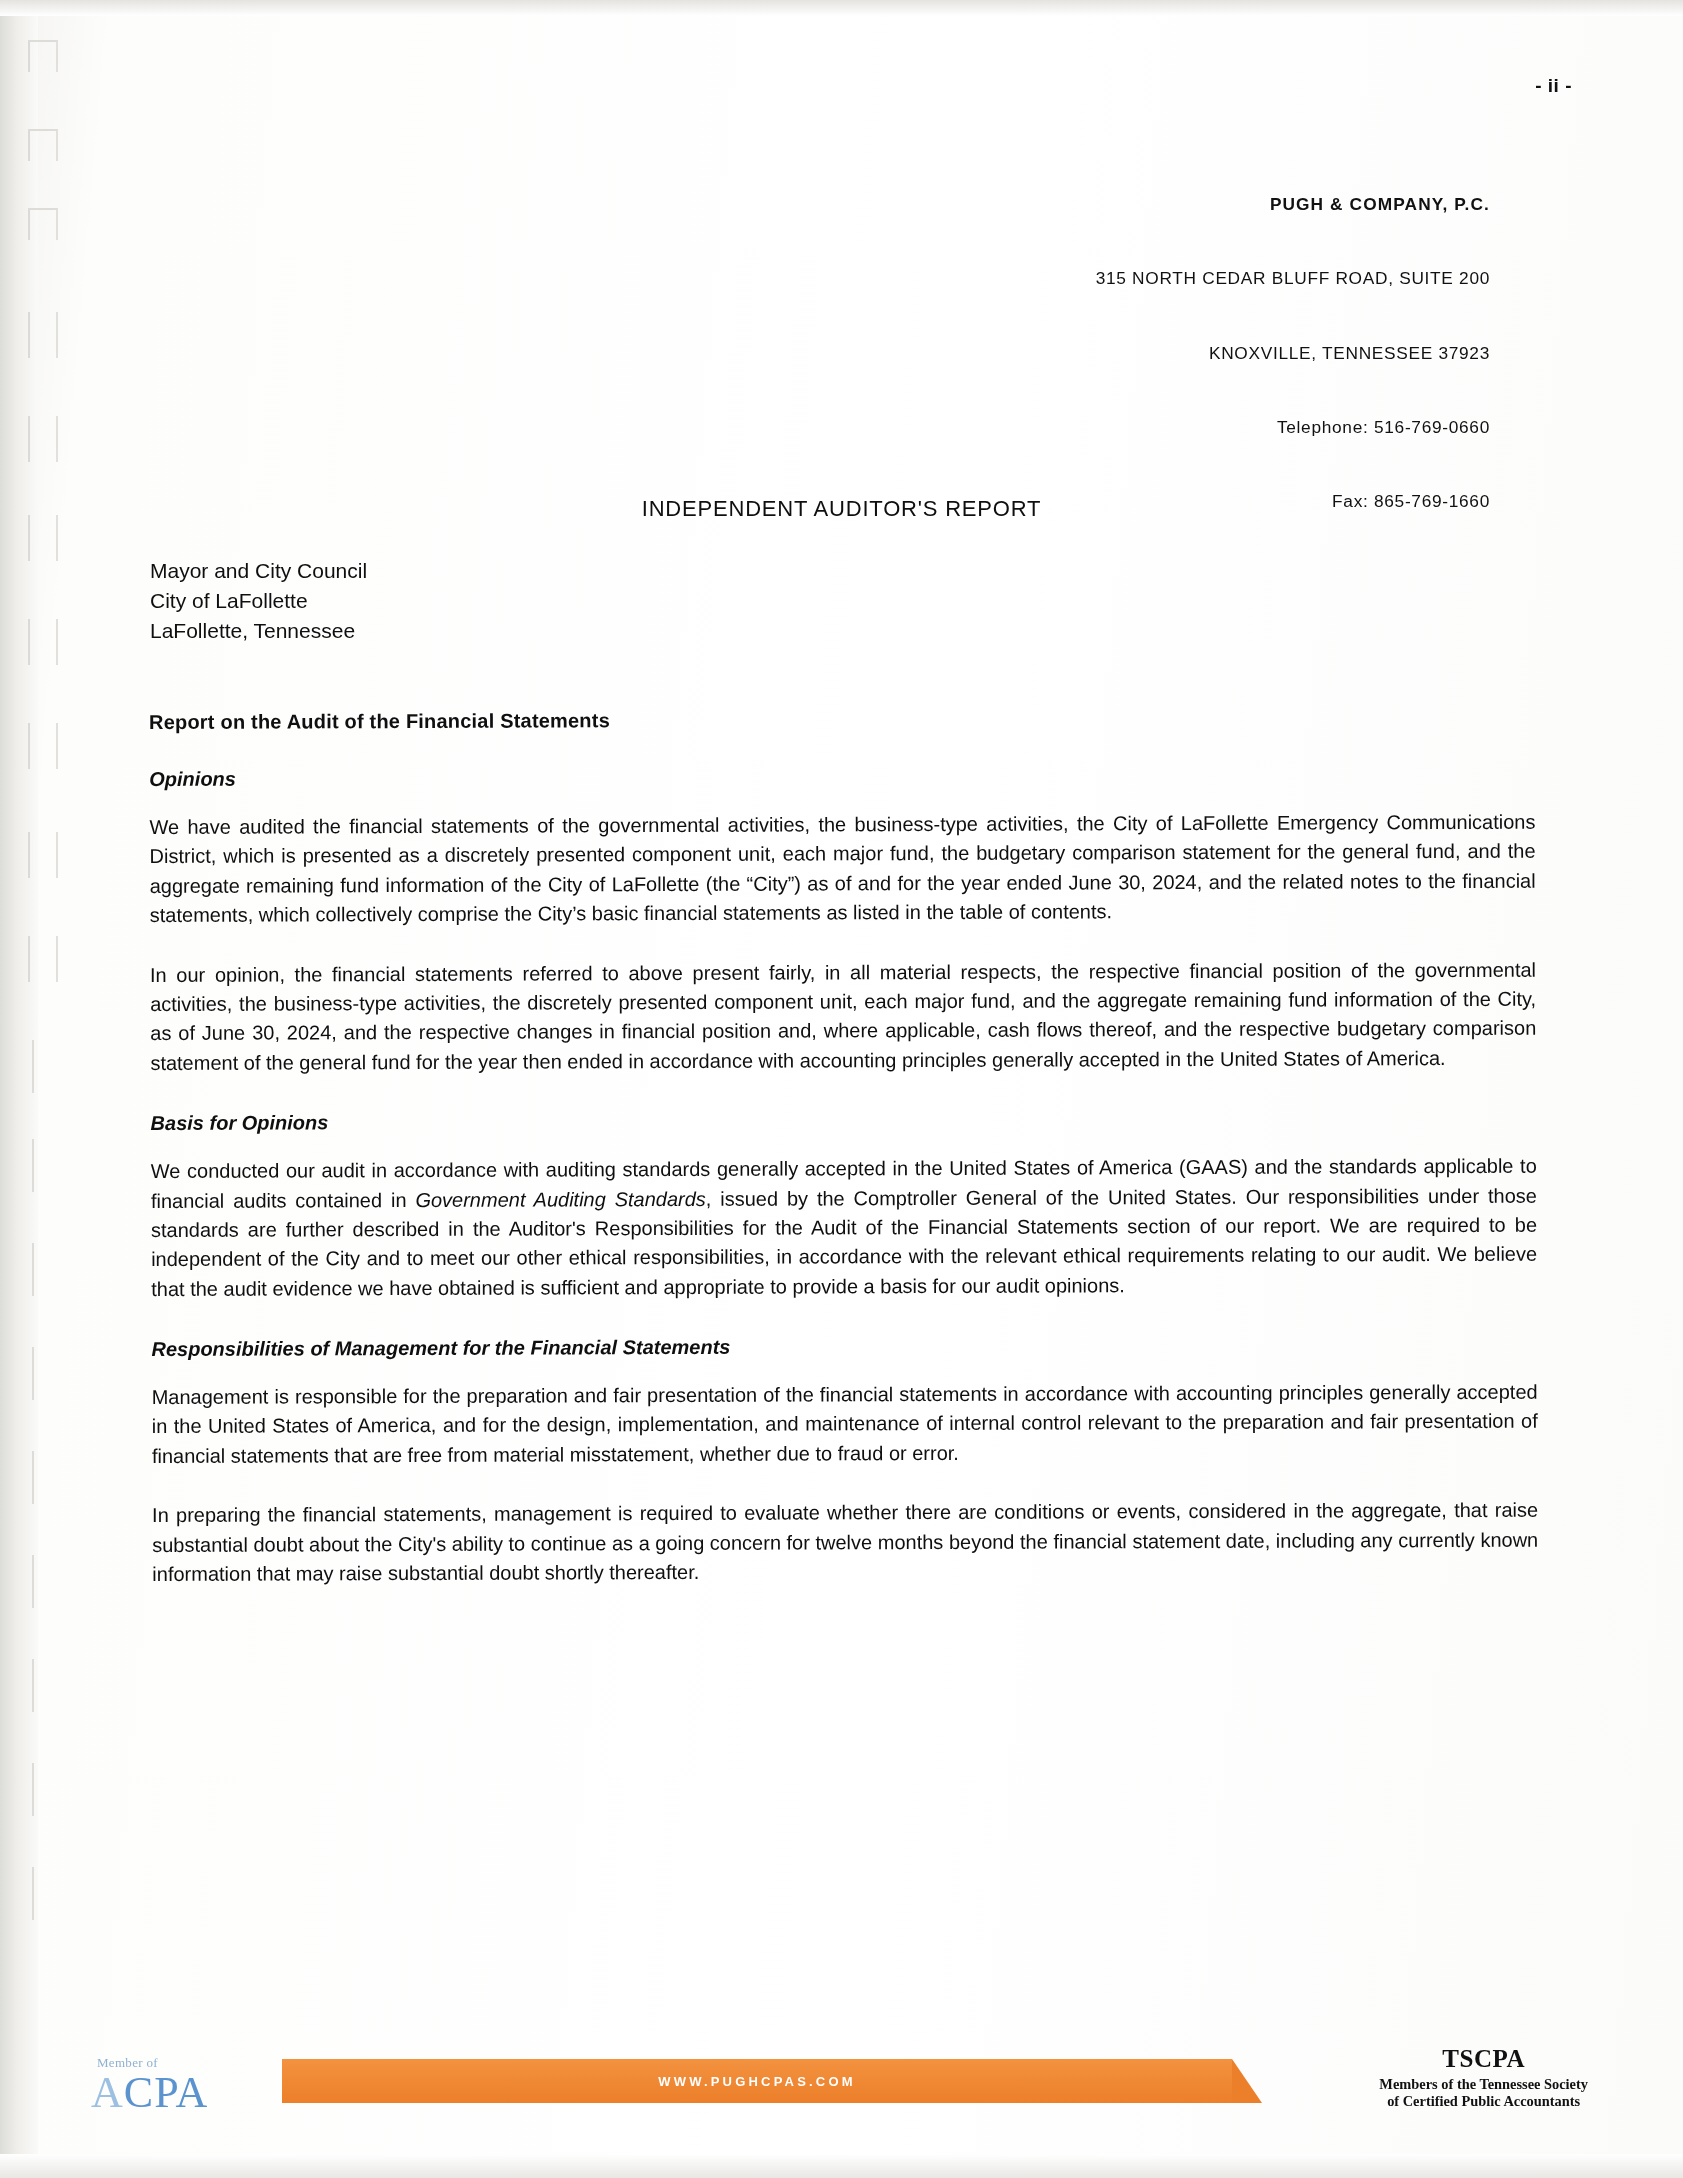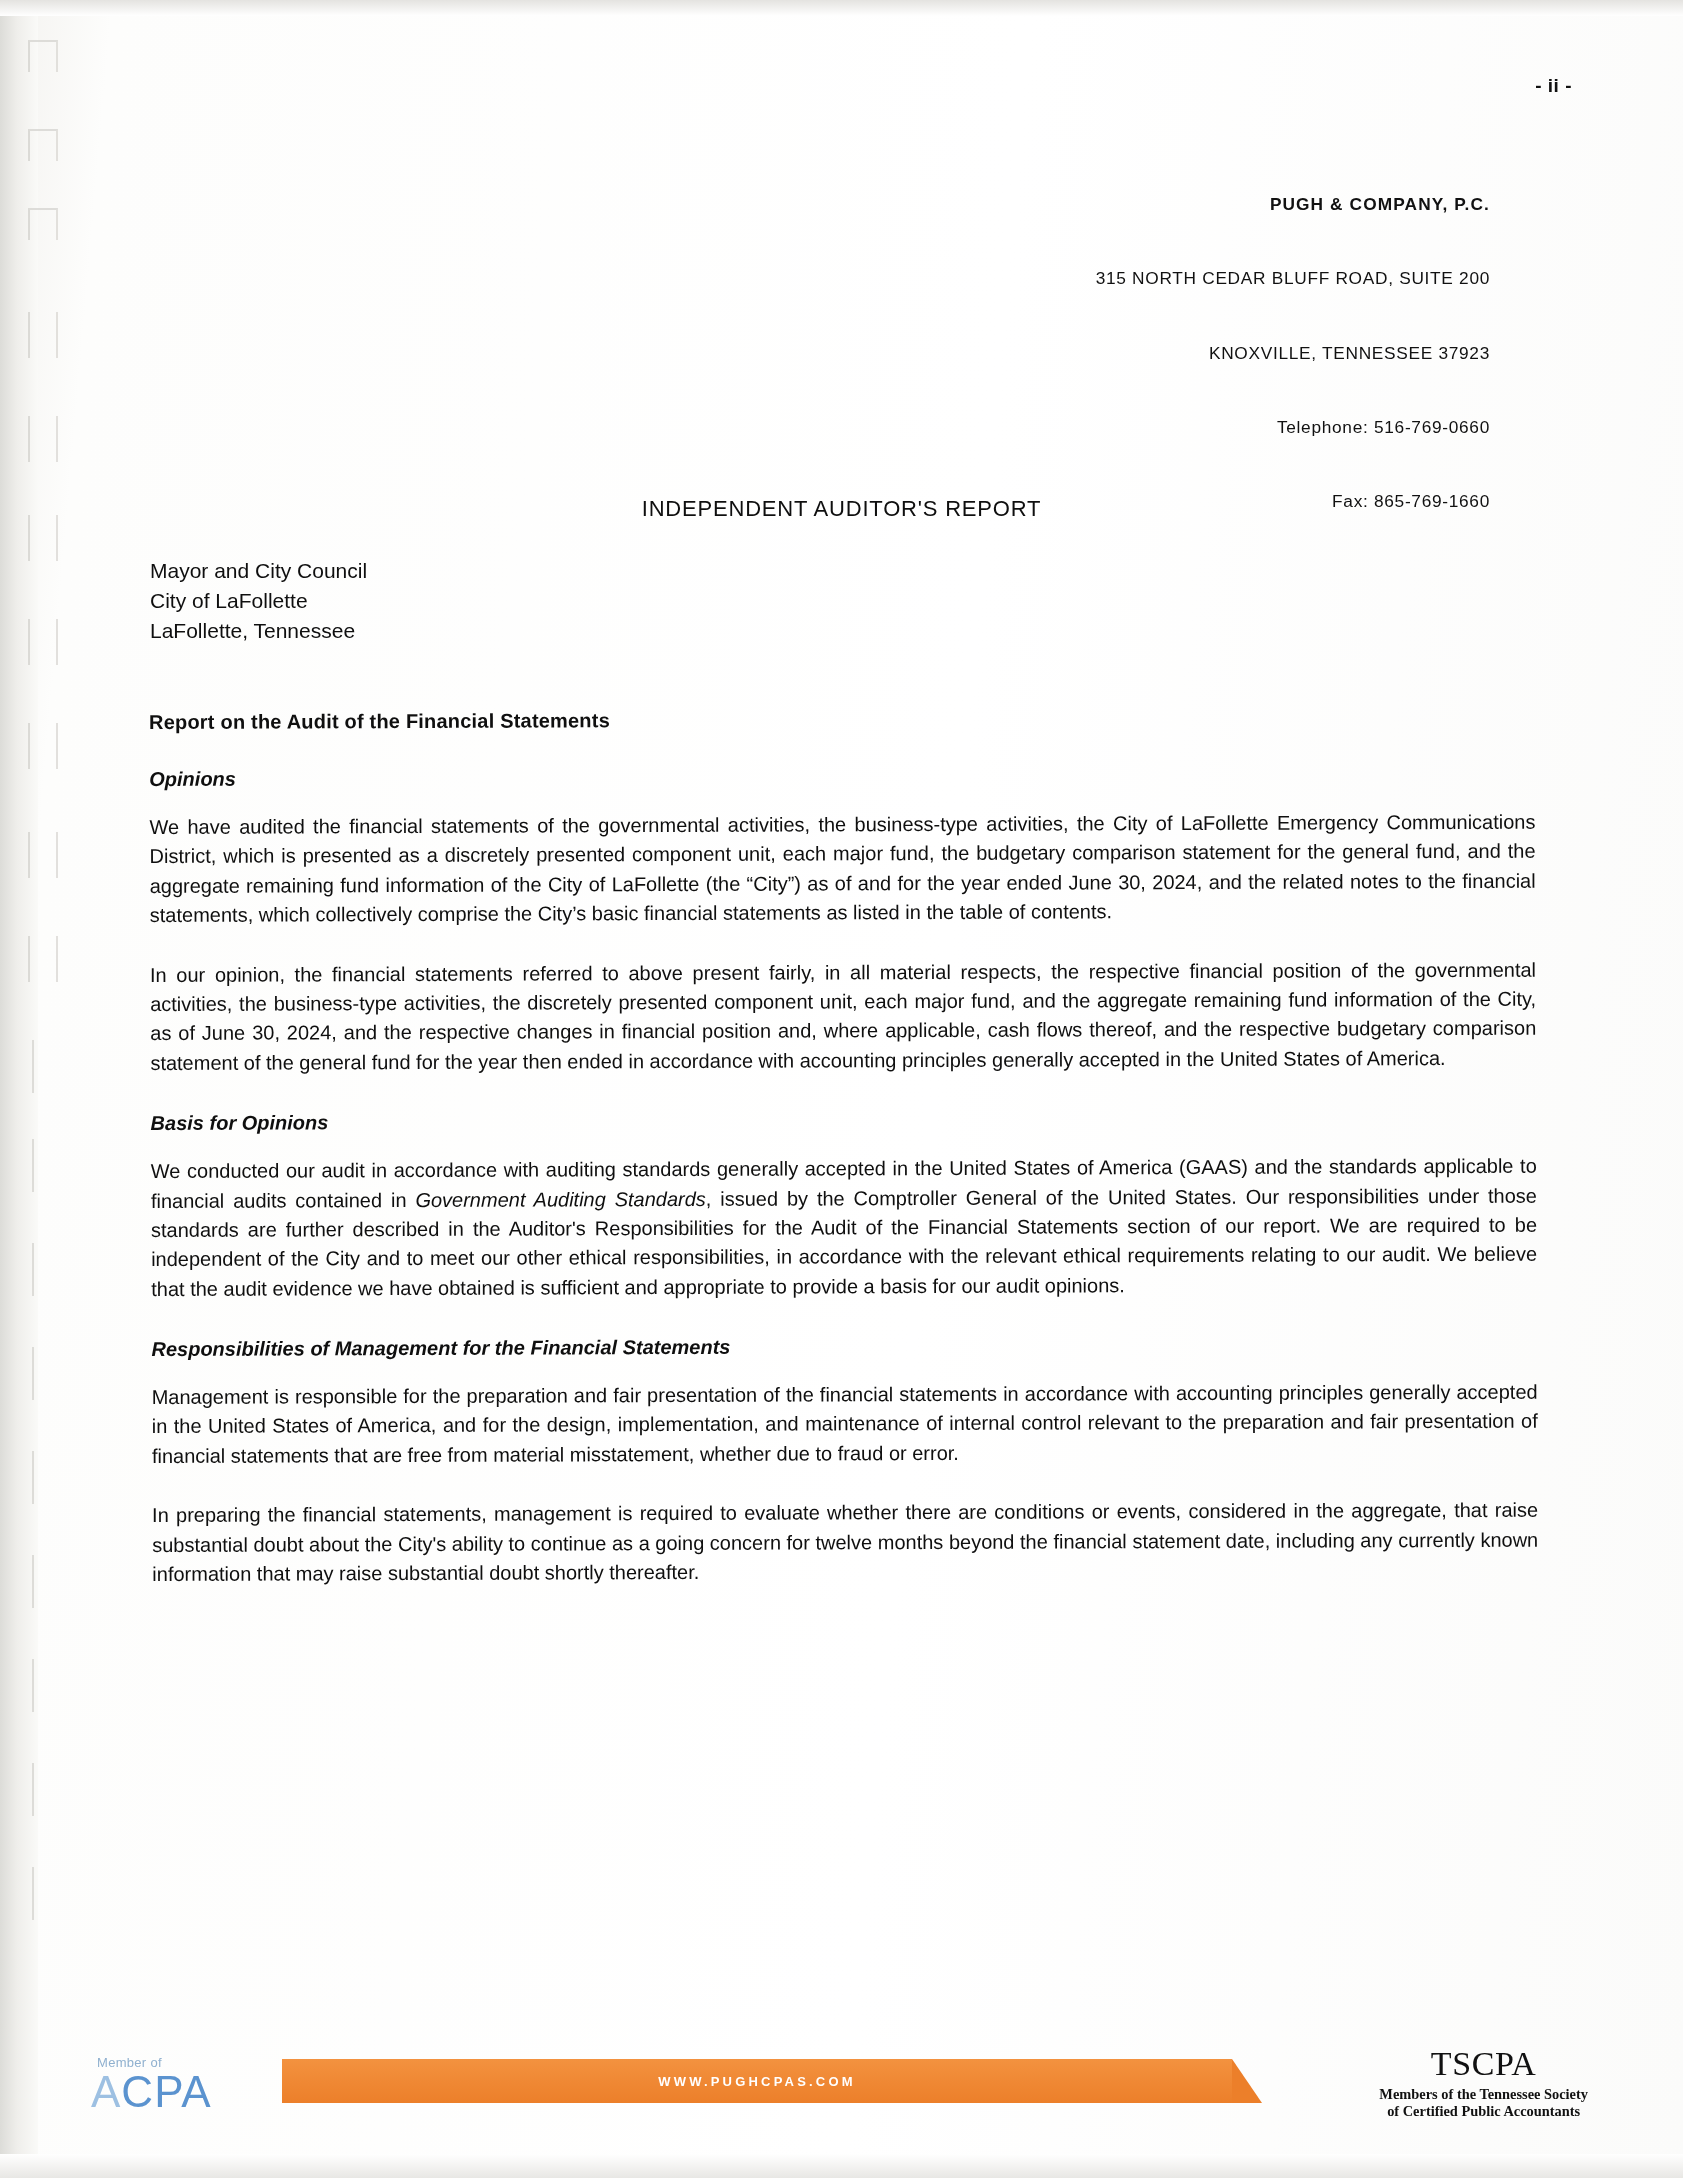--- a/index.html
+++ b/index.html
@@ -170,21 +170,21 @@
     left: 0;
     bottom: 46px;
     width: 1683px;
     height: 95px;
   }
   .aicpa {
     position: absolute;
     left: 91px;
     top: 18px;
     color: #6f9fd8;
-    font-family: Liberation Sans, sans-serif;
+    font-family: Liberation Serif, serif;
   }
   .aicpa .member {
     font-size: 13px;
     color: #8fb0cf;
     letter-spacing: 0.3px;
     margin-left: 6px;
   }
   .aicpa .mark {
     font-size: 44px;
     letter-spacing: 1px;
@@ -222,21 +222,21 @@
     letter-spacing: 3.2px;
   }
   .tscpa {
     position: absolute;
     right: 95px;
     top: 8px;
     text-align: center;
     font-family: "Liberation Serif", serif;
     color: #111;
   }
-  .tscpa .t1 { font-size: 34px; letter-spacing: 0.6px; }
+  .tscpa .t1 { font-size: 25px; letter-spacing: 0.6px; font-weight: bold; }
   .tscpa .t2 { font-size: 14.4px; font-weight: bold; margin-top: 3px; }
   .tscpa .t3 { font-size: 14.4px; font-weight: bold; }
 </style>
 </head>
 <body>
 
 <div class="page">
   <div class="paper"></div>
   <div class="edge-left"></div>
   <div class="edge-top"></div>

